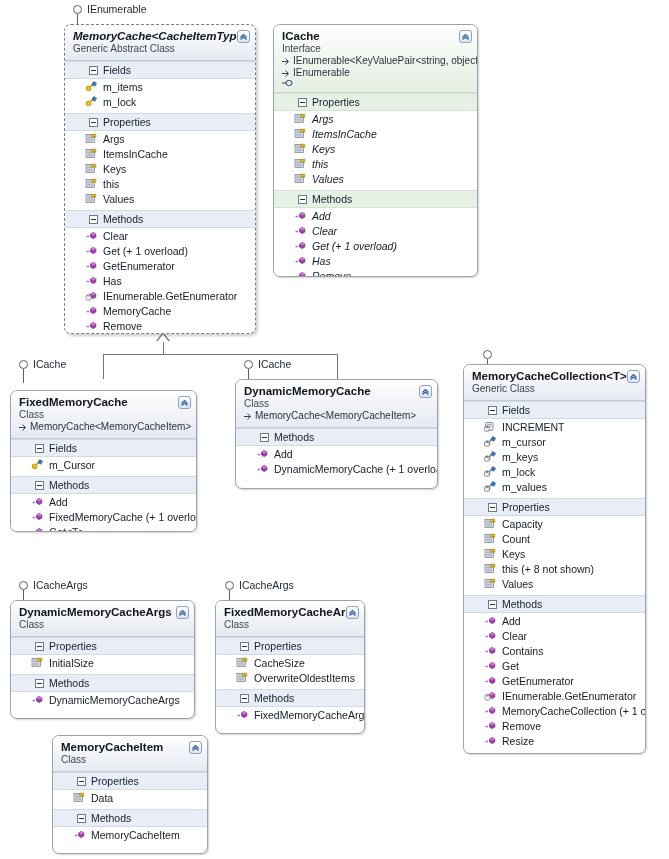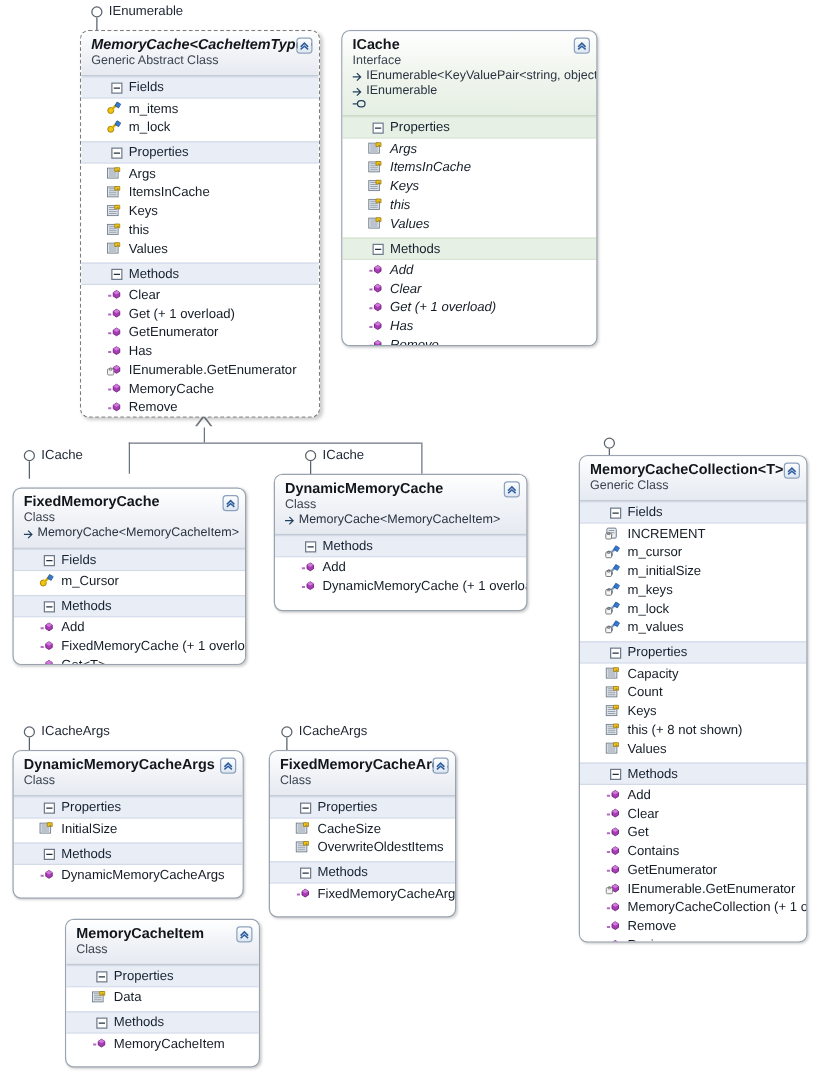--- a/index.html
+++ b/index.html
@@ -536,21 +536,21 @@
               <path d="M1.5 7.5 L4 7.5" stroke="#b06ec0" stroke-width="1.6" fill="none"></path>
               <path d="M8.2 3.4 l2.6 1.6 0 3.0 -2.6 1.6 -2.6 -1.6 0 -3.0 z" fill="#a93bb5" stroke="#6f1f7d" stroke-width="0.7"></path>
               <path d="M8.2 3.4 l2.6 1.6 -2.6 1.6 -2.6 -1.6 z" fill="#cf7ada"></path>
             </svg>
             <span class="lbl">Get&lt;T&gt;</span>
           </div>
         </div>
       </div>
   </div>
 
-  <div class="cbox" style="left:219px; top:379px; width:203px; height:110px;">
+  <div class="cbox" style="left:235px; top:379px; width:203px; height:110px;">
     <div class="hdr">
       <div class="title">DynamicMemoryCache</div>
       <div class="subtitle">Class</div>
       <div class="baseline">
         <svg class="icn" width="9" height="9" viewBox="0 0 9 9">
             <path d="M0 4.5 L6 4.5 M3.5 1.5 L6.5 4.5 L3.5 7.5" fill="none" stroke="#24415e" stroke-width="1"></path>
           </svg>
         <span>MemoryCache&lt;MemoryCacheItem&gt;</span>
       </div>
       <div class="collapse-btn">
@@ -627,56 +627,44 @@
           <div class="mrow">
             <svg width="13" height="13" viewBox="0 0 13 13" class="icn">
               <circle cx="3.6" cy="8.4" r="2.4" fill="#9fb6d2" stroke="#4a6a91" stroke-width="0.7"></circle>
               <path d="M4.8 7.2 L9.4 2.8" stroke="#9fb6d2" stroke-width="2.0" stroke-linecap="round"></path>
               <path d="M4.8 7.2 L9.4 2.8" stroke="#4a6a91" stroke-width="0.6" fill="none"></path>
               <path d="M7.4 4.2 l1.0 1.0 M8.5 3.1 l1.0 1.0" stroke="#4a6a91" stroke-width="0.8"></path>
               <path d="M8.6 1.6 l3.0 1.7 -1.7 3.0 -3.0 -1.7 z" fill="#2e75d4" stroke="#1b4c8f" stroke-width="0.6" opacity="0.95"></path>
               <rect x="0.6" y="6.6" width="4.6" height="4.6" rx="0.8" fill="#f6f6f6" stroke="#6f6f6f" stroke-width="0.7"></rect>
               <path d="M2.0 6.8 a0.95 0.95 0 0 1 1.9 0 v0.8 h-1.9 z" fill="none" stroke="#6f6f6f" stroke-width="0.7"></path>
             </svg>
-            <span class="lbl">m_initialSize</span>
+            <span class="lbl">m_keys</span>
           </div>
           <div class="mrow">
             <svg width="13" height="13" viewBox="0 0 13 13" class="icn">
               <circle cx="3.6" cy="8.4" r="2.4" fill="#9fb6d2" stroke="#4a6a91" stroke-width="0.7"></circle>
               <path d="M4.8 7.2 L9.4 2.8" stroke="#9fb6d2" stroke-width="2.0" stroke-linecap="round"></path>
               <path d="M4.8 7.2 L9.4 2.8" stroke="#4a6a91" stroke-width="0.6" fill="none"></path>
               <path d="M7.4 4.2 l1.0 1.0 M8.5 3.1 l1.0 1.0" stroke="#4a6a91" stroke-width="0.8"></path>
               <path d="M8.6 1.6 l3.0 1.7 -1.7 3.0 -3.0 -1.7 z" fill="#2e75d4" stroke="#1b4c8f" stroke-width="0.6" opacity="0.95"></path>
               <rect x="0.6" y="6.6" width="4.6" height="4.6" rx="0.8" fill="#f6f6f6" stroke="#6f6f6f" stroke-width="0.7"></rect>
               <path d="M2.0 6.8 a0.95 0.95 0 0 1 1.9 0 v0.8 h-1.9 z" fill="none" stroke="#6f6f6f" stroke-width="0.7"></path>
             </svg>
-            <span class="lbl">m_keys</span>
+            <span class="lbl">m_lock</span>
           </div>
           <div class="mrow">
             <svg width="13" height="13" viewBox="0 0 13 13" class="icn">
               <circle cx="3.6" cy="8.4" r="2.4" fill="#9fb6d2" stroke="#4a6a91" stroke-width="0.7"></circle>
               <path d="M4.8 7.2 L9.4 2.8" stroke="#9fb6d2" stroke-width="2.0" stroke-linecap="round"></path>
               <path d="M4.8 7.2 L9.4 2.8" stroke="#4a6a91" stroke-width="0.6" fill="none"></path>
               <path d="M7.4 4.2 l1.0 1.0 M8.5 3.1 l1.0 1.0" stroke="#4a6a91" stroke-width="0.8"></path>
               <path d="M8.6 1.6 l3.0 1.7 -1.7 3.0 -3.0 -1.7 z" fill="#2e75d4" stroke="#1b4c8f" stroke-width="0.6" opacity="0.95"></path>
               <rect x="0.6" y="6.6" width="4.6" height="4.6" rx="0.8" fill="#f6f6f6" stroke="#6f6f6f" stroke-width="0.7"></rect>
               <path d="M2.0 6.8 a0.95 0.95 0 0 1 1.9 0 v0.8 h-1.9 z" fill="none" stroke="#6f6f6f" stroke-width="0.7"></path>
             </svg>
-            <span class="lbl">m_lock</span>
-          </div>
-          <div class="mrow">
-            <svg width="13" height="13" viewBox="0 0 13 13" class="icn">
-              <circle cx="3.6" cy="8.4" r="2.4" fill="#9fb6d2" stroke="#4a6a91" stroke-width="0.7"></circle>
-              <path d="M4.8 7.2 L9.4 2.8" stroke="#9fb6d2" stroke-width="2.0" stroke-linecap="round"></path>
-              <path d="M4.8 7.2 L9.4 2.8" stroke="#4a6a91" stroke-width="0.6" fill="none"></path>
-              <path d="M7.4 4.2 l1.0 1.0 M8.5 3.1 l1.0 1.0" stroke="#4a6a91" stroke-width="0.8"></path>
-              <path d="M8.6 1.6 l3.0 1.7 -1.7 3.0 -3.0 -1.7 z" fill="#2e75d4" stroke="#1b4c8f" stroke-width="0.6" opacity="0.95"></path>
-              <rect x="0.6" y="6.6" width="4.6" height="4.6" rx="0.8" fill="#f6f6f6" stroke="#6f6f6f" stroke-width="0.7"></rect>
-              <path d="M2.0 6.8 a0.95 0.95 0 0 1 1.9 0 v0.8 h-1.9 z" fill="none" stroke="#6f6f6f" stroke-width="0.7"></path>
-            </svg>
             <span class="lbl">m_values</span>
           </div>
         </div>
         <div class="sect">
           <span class="exp"></span>
           <span>Properties</span>
         </div>
         <div class="members">
           <div class="mrow">
             <svg width="13" height="13" viewBox="0 0 13 13" class="icn">
@@ -739,29 +727,29 @@
               <path d="M8.2 3.4 l2.6 1.6 -2.6 1.6 -2.6 -1.6 z" fill="#cf7ada"></path>
             </svg>
             <span class="lbl">Clear</span>
           </div>
           <div class="mrow">
             <svg width="13" height="13" viewBox="0 0 13 13" class="icn">
               <path d="M1.5 7.5 L4 7.5" stroke="#b06ec0" stroke-width="1.6" fill="none"></path>
               <path d="M8.2 3.4 l2.6 1.6 0 3.0 -2.6 1.6 -2.6 -1.6 0 -3.0 z" fill="#a93bb5" stroke="#6f1f7d" stroke-width="0.7"></path>
               <path d="M8.2 3.4 l2.6 1.6 -2.6 1.6 -2.6 -1.6 z" fill="#cf7ada"></path>
             </svg>
+            <span class="lbl">Contains</span>
+          </div>
+          <div class="mrow">
+            <svg width="13" height="13" viewBox="0 0 13 13" class="icn">
+              <path d="M1.5 7.5 L4 7.5" stroke="#b06ec0" stroke-width="1.6" fill="none"></path>
+              <path d="M8.2 3.4 l2.6 1.6 0 3.0 -2.6 1.6 -2.6 -1.6 0 -3.0 z" fill="#a93bb5" stroke="#6f1f7d" stroke-width="0.7"></path>
+              <path d="M8.2 3.4 l2.6 1.6 -2.6 1.6 -2.6 -1.6 z" fill="#cf7ada"></path>
+            </svg>
             <span class="lbl">Get</span>
-          </div>
-          <div class="mrow">
-            <svg width="13" height="13" viewBox="0 0 13 13" class="icn">
-              <path d="M1.5 7.5 L4 7.5" stroke="#b06ec0" stroke-width="1.6" fill="none"></path>
-              <path d="M8.2 3.4 l2.6 1.6 0 3.0 -2.6 1.6 -2.6 -1.6 0 -3.0 z" fill="#a93bb5" stroke="#6f1f7d" stroke-width="0.7"></path>
-              <path d="M8.2 3.4 l2.6 1.6 -2.6 1.6 -2.6 -1.6 z" fill="#cf7ada"></path>
-            </svg>
-            <span class="lbl">Contains</span>
           </div>
           <div class="mrow">
             <svg width="13" height="13" viewBox="0 0 13 13" class="icn">
               <path d="M1.5 7.5 L4 7.5" stroke="#b06ec0" stroke-width="1.6" fill="none"></path>
               <path d="M8.2 3.4 l2.6 1.6 0 3.0 -2.6 1.6 -2.6 -1.6 0 -3.0 z" fill="#a93bb5" stroke="#6f1f7d" stroke-width="0.7"></path>
               <path d="M8.2 3.4 l2.6 1.6 -2.6 1.6 -2.6 -1.6 z" fill="#cf7ada"></path>
             </svg>
             <span class="lbl">GetEnumerator</span>
           </div>
           <div class="mrow">

